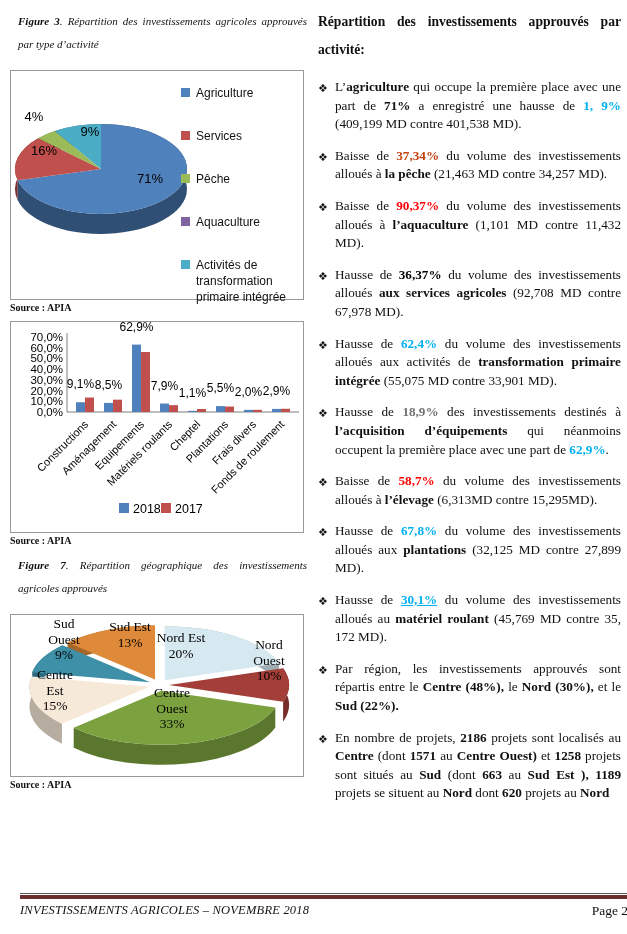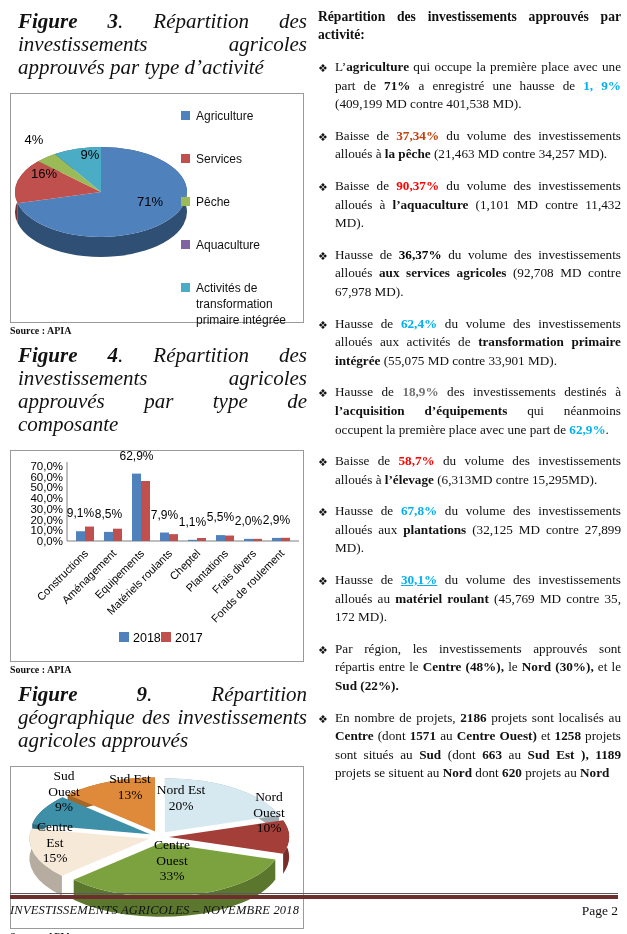--- a/index.html
+++ b/index.html
@@ -8,21 +8,21 @@
     background: #ffffff;
     font-family: "Liberation Serif", serif;
     color: #111;
     position: relative;
     overflow: hidden;
   }
   .col-left  { position: absolute; left: 10px; top: 4px; width: 297px; }
   .col-right { position: absolute; left: 318px; top: 8px; width: 303px; }
 
   .fig-title {
-    font-style: italic; font-size: 21px; line-height: 23px;
+    font-style: italic; font-size: 11px; line-height: 23px;
     text-align: justify; margin: 6px 0 14px; padding-left: 8px;
   }
   .fig-title .fig-label { font-weight: bold; }
 
   .chartbox {
     position: relative; width: 294px;
     border: 1px solid #9a9a9a; background: #fff;
   }
   #fig3box { height: 230px; }
   #fig4box { height: 212px; }
@@ -31,34 +31,34 @@
 
   .source { font-weight: bold; font-size: 10px; margin: 2px 0 8px; }
 
   .legend3 {
     position: absolute; left: 170px; top: 14px; width: 120px;
     font-family: "Liberation Sans", sans-serif; font-size: 12px; line-height: 16px;
   }
   .legend3 .li { display: flex; gap: 6px; margin-bottom: 27px; }
   .legend3 .sw { width: 9px; height: 9px; flex: none; margin-top: 3px; }
 
-  .col-right h3 { font-size: 13.6px; line-height: 18px; margin: 0 0 14px; text-align: justify; }
+  .col-right h3 { font-size: 13.6px; line-height: 28px; margin: 0 0 14px; text-align: justify; }
   .rsection { margin-bottom: 10px; }
   .bullet {
     display: flex; margin-bottom: 13px;
     font-size: 13.2px; line-height: 18.6px; text-align: justify;
   }
   .bullet .marker {
     flex: none; width: 17px;
     font-family: "DejaVu Sans", sans-serif; font-size: 11px; padding-top: 2px;
   }
   .bullet .btext { flex: 1; }
   .b { font-weight: bold; }
 
-  .footer { position: absolute; left: 10px; top: 893px; width: 608px; }
+  .footer { position: absolute; left: 20px; top: 893px; width: 608px; }
   .footer .rule1 { border-top: 1.5px solid #5a5a5a; }
   .footer .rule2 { height: 4px; margin-top: 1px; }
   .footer .frow { display: flex; justify-content: space-between; margin-top: 4px; }
   .footer .fleft { font-style: italic; font-size: 12.5px; letter-spacing: .2px; }
   .footer .fright { font-size: 13.5px; }
 </style>
 </head>
 <body>
 
 <div class="col-left">
@@ -99,21 +99,20 @@
         </div>
         <div class="li">
           <span class="sw" style="background: rgb(75, 172, 198);"></span>
           <span>Activités de transformation primaire intégrée</span>
         </div>
       </div>
   </div>
 
   <p class="source">Source : APIA</p>
 
-  <p class="fig-title"><span class="fig-label">Figure 4</span><span>. Répartition des investissements agricoles approuvés par type de composante</span></p>
 
   <div class="chartbox" id="fig4box">
     <svg id="fig4svg" width="292" height="210">
         <line x1="56" y1="11" x2="56" y2="90" stroke="#7f7f7f" stroke-width="1"></line>
         <line x1="56" y1="90" x2="288" y2="90" stroke="#7f7f7f" stroke-width="1"></line>
         <text x="52" y="94" text-anchor="end" font-family="Liberation Sans, sans-serif" font-size="11.5" fill="#000">0,0%</text>
         <text x="52" y="83.28571428571429" text-anchor="end" font-family="Liberation Sans, sans-serif" font-size="11.5" fill="#000">10,0%</text>
         <text x="52" y="72.57142857142857" text-anchor="end" font-family="Liberation Sans, sans-serif" font-size="11.5" fill="#000">20,0%</text>
         <text x="52" y="61.85714285714286" text-anchor="end" font-family="Liberation Sans, sans-serif" font-size="11.5" fill="#000">30,0%</text>
         <text x="52" y="51.142857142857146" text-anchor="end" font-family="Liberation Sans, sans-serif" font-size="11.5" fill="#000">40,0%</text>
@@ -154,21 +153,21 @@
         <text x="274" y="103" text-anchor="end" transform="rotate(-45 274 103)" font-family="Liberation Sans, sans-serif" font-size="11" fill="#000">Fonds de roulement</text>
         <rect x="108" y="181" width="10" height="10" fill="#4F81BD"></rect>
         <text x="122" y="190.5" font-family="Liberation Sans, sans-serif" font-size="12.5" fill="#000">2018</text>
         <rect x="150" y="181" width="10" height="10" fill="#C0504D"></rect>
         <text x="164" y="190.5" font-family="Liberation Sans, sans-serif" font-size="12.5" fill="#000">2017</text>
       </svg>
   </div>
 
   <p class="source">Source : APIA</p>
 
-  <p class="fig-title"><span class="fig-label">Figure 9</span><span>. Répartition géographique des investissements agricoles approuvés</span></p>
+  <p class="fig-title"><span class="fig-label">Figure 7</span><span>. Répartition géographique des investissements agricoles approuvés</span></p>
 
   <div class="chartbox" id="fig5box">
     <svg id="fig5svg" width="292" height="161">
         <path d="M153.87785252292474,11.145898033750314 A120,54 0 0 1 268.0046344783432,48.45898033750315 l0,20 A120,54 0 0 0 153.87785252292474,31.145898033750314 Z" fill="rgb(159,172,177)"></path>
         <path d="M272.12678195541844,53.313082303752836 A120,54 0 0 1 272.12678195541844,86.68691769624715 l0,20 A120,54 0 0 0 272.12678195541844,73.31308230375284 Z" fill="rgb(120,45,41)"></path>
         <path d="M264.3082143693839,92.54241826787964 A120,54 0 0 1 62.705197123396076,112.8210442917817 l0,20 A120,54 0 0 0 264.3082143693839,112.54241826787964 Z" fill="rgb(91,119,46)"></path>
         <path d="M50.92082785266122,108.63949035638458 A120,54 0 0 1 20.522593055787937,61.55535564860626 l0,20 A120,54 0 0 0 50.92082785266122,128.63949035638458 Z" fill="rgb(182,172,159)"></path>
         <path d="M21.215464670673683,57.15746601393361 A120,54 0 0 1 51.61369946754688,30.31051328141357 l0,20 A120,54 0 0 0 21.215464670673683,77.1574660139336 Z" fill="rgb(45,105,124)"></path>
         <path d="M56.55228580308274,27.527928525746965 A120,54 0 0 1 144.02852109365216,10.493472245896115 l0,20 A120,54 0 0 0 56.55228580308274,47.527928525746965 Z" fill="rgb(165,102,42)"></path>
         <path d="M153.87785252292474,65.14589803375031 L153.87785252292474,11.145898033750314 A120,54 0 0 1 268.0046344783432,48.45898033750315 Z" fill="#D7E9F0"></path>

